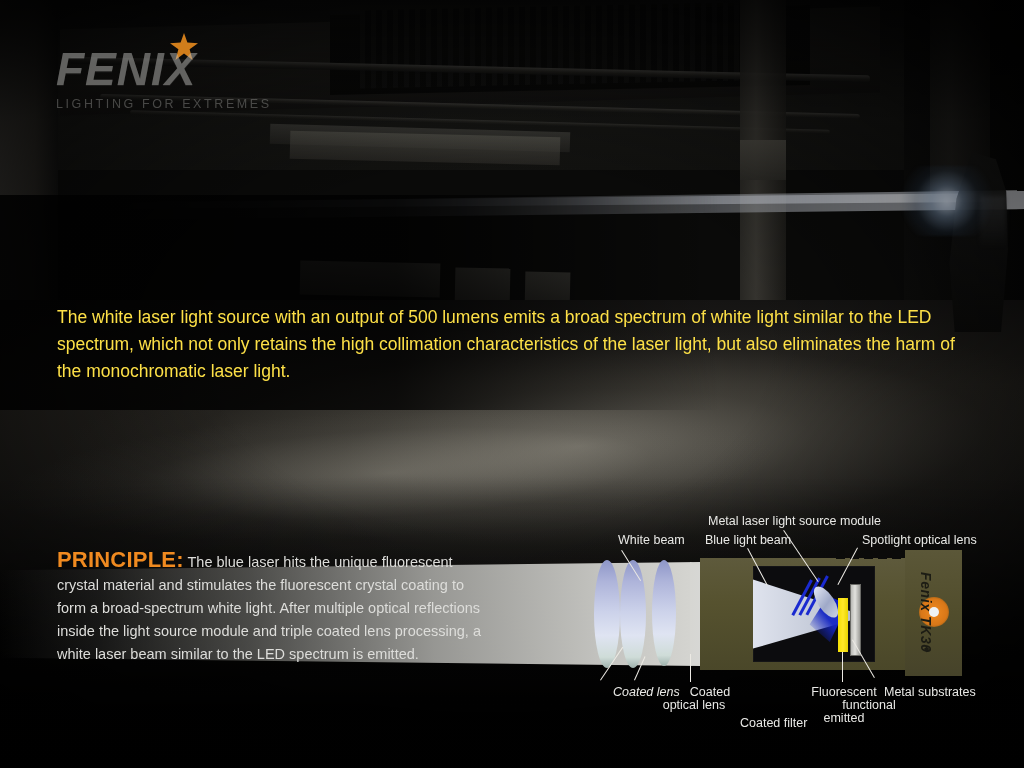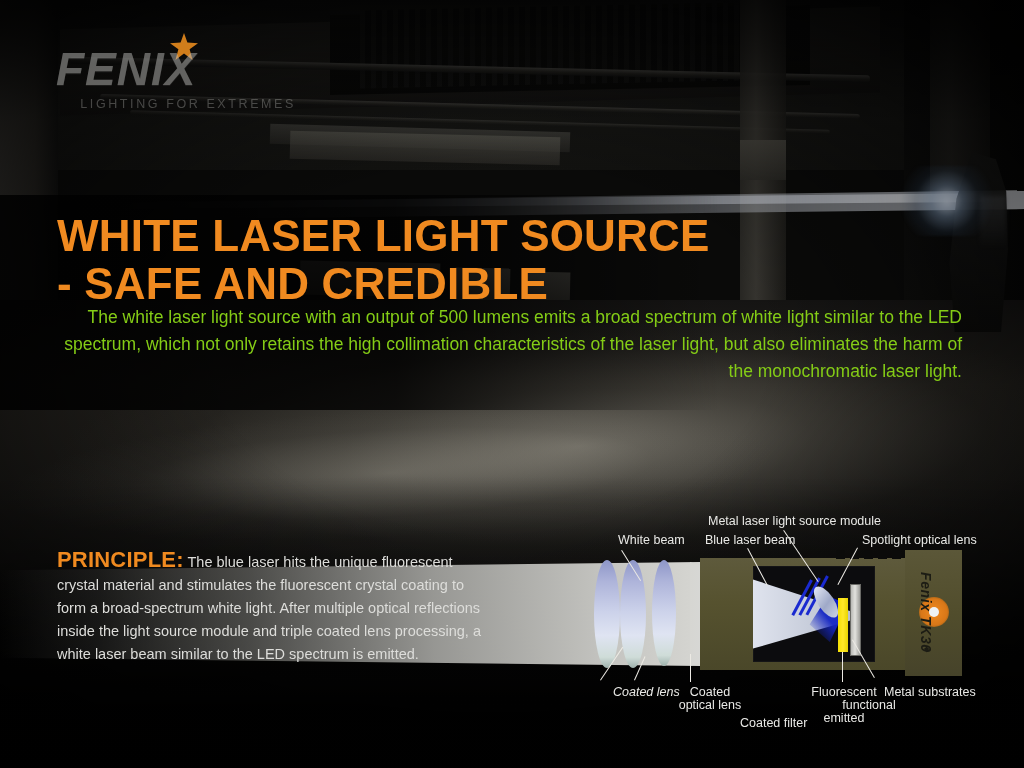--- a/index.html
+++ b/index.html
@@ -149,34 +149,34 @@
     font-size:46px; font-weight:bold; font-style:italic; letter-spacing:1px;
     color:#b9b9b6; opacity:.5; line-height:1;
     text-shadow:0 1px 0 rgba(255,255,255,.15);
   }
   .logo-star {
     position:absolute; left:111px; top:-14px; width:0; height:0; color:#e78a1e;
     font-size:30px; line-height:1; opacity:.95;
   }
   .logo-tag {
     margin-top:5px; font-size:12.5px; letter-spacing:2.6px;
-    color:#9b9b98; opacity:.42;text-align:right;
+    color:#9b9b98; opacity:.42;
   }
 
   
   .headline {
     position:absolute; left:57px; top:212px; width:780px;
     color:#f08a20; font-weight:bold; font-size:44px; line-height:48px;
     letter-spacing:.2px;
   }
   .headline .l2 { display:block; }
 
   .body-copy {
     position:absolute; left:57px; top:304px; width:905px;
-    color:#84cc16; font-size:17.5px; line-height:27px;text-align:right;
+    color:#fde047; font-size:17.5px; line-height:27px;
   }
 
   
   .principle {
     position:absolute; left:57px; top:548px; width:430px;
     color:#ddddda; font-size:14.5px; line-height:23px;
     z-index:6;
   }
   .principle .kw {
     color:#f08a20; font-weight:bold; font-size:22px; letter-spacing:.2px;
@@ -319,24 +319,20 @@
   <div class="logo">
     <div class="logo-star">
       <svg width="34" height="30" viewBox="0 0 34 30" style="position:absolute;left:0;top:0;">
         <path d="M17 1 L20.4 10.6 L31 11.2 L22.6 17.2 L25.6 28 L17 21.4 L8.4 28 L11.4 17.2 L3 11.2 L13.6 10.6 Z" fill="#e78a1e" opacity="0.95"></path>
       </svg>
     </div>
     <div class="logo-word">FENIX</div>
     <div class="logo-tag">LIGHTING FOR EXTREMES</div>
   </div>
 
-  <div class="headline">
-    <span class="l1">WHITE LASER LIGHT SOURCE</span>
-    <span class="l2">- SAFE AND CREDIBLE</span>
-  </div>
 
   <div class="body-copy">The white laser light source with an output of 500 lumens emits a broad spectrum of white light similar to the LED spectrum, which not only retains the high collimation characteristics of the laser light, but also eliminates the harm of the monochromatic laser light.</div>
 
   <div class="principle">
     <span class="kw">PRINCIPLE:</span><span> The blue laser hits the unique fluorescent crystal material and stimulates the fluorescent crystal coating to form a broad-spectrum white light. After multiple optical reflections inside the light source module and triple coated lens processing, a white laser beam similar to the LED spectrum is emitted.</span>
   </div>
 
   <div class="diagram">
 
     <div class="light-slab"></div>
@@ -374,27 +370,27 @@
     <div class="leader" style="left:784px;top:30px;width:62px;transform:rotate(56deg);"></div>
     <div class="leader" style="left:858px;top:48px;width:42px;transform:rotate(118deg);"></div>
 
     <div class="leader" style="left:600px;top:180px;width:40px;transform:rotate(-56deg);"></div>
     <div class="leader" style="left:634px;top:180px;width:26px;transform:rotate(-66deg);"></div>
     <div class="leader" style="left:690px;top:182px;width:28px;transform:rotate(-90deg);"></div>
     <div class="leader" style="left:842px;top:182px;width:30px;transform:rotate(-90deg);"></div>
     <div class="leader" style="left:874px;top:178px;width:44px;transform:rotate(-120deg);"></div>
 
     <div class="lbl" style="left:618px;top:33px;">White beam</div>
-    <div class="lbl" style="left:705px;top:33px;">Blue laser beam</div>
+    <div class="lbl" style="left:705px;top:33px;">Blue light beam</div>
     <div class="lbl" style="left:708px;top:14px;">Metal laser light source module</div>
     <div class="lbl" style="left:862px;top:33px;">Spotlight optical lens</div>
 
     <div class="lbl" style="left:613px;top:185px;font-style:italic;">Coated lens</div>
     <div class="lbl ctr" style="left:680px;top:185px;width:60px;">Coated</div>
-    <div class="lbl ctr" style="left:674px;top:198px;width:72px;text-align:center;">optical lens</div>
+    <div class="lbl ctr" style="left:658px;top:198px;width:72px;text-align:center;">optical lens</div>
     <div class="lbl" style="left:740px;top:185px;margin-top:31px;">Coated filter</div>
     <div class="lbl ctr" style="left:810px;top:185px;width:68px;">Fluorescent</div>
     <div class="lbl ctr" style="left:810px;top:198px;width:68px;margin-left:25px;">functional</div>
     <div class="lbl ctr" style="left:810px;top:211px;width:68px;">emitted</div>
     <div class="lbl" style="left:884px;top:185px;">Metal substrates</div>
   </div>
 
 </div>
 
 </body></html>

